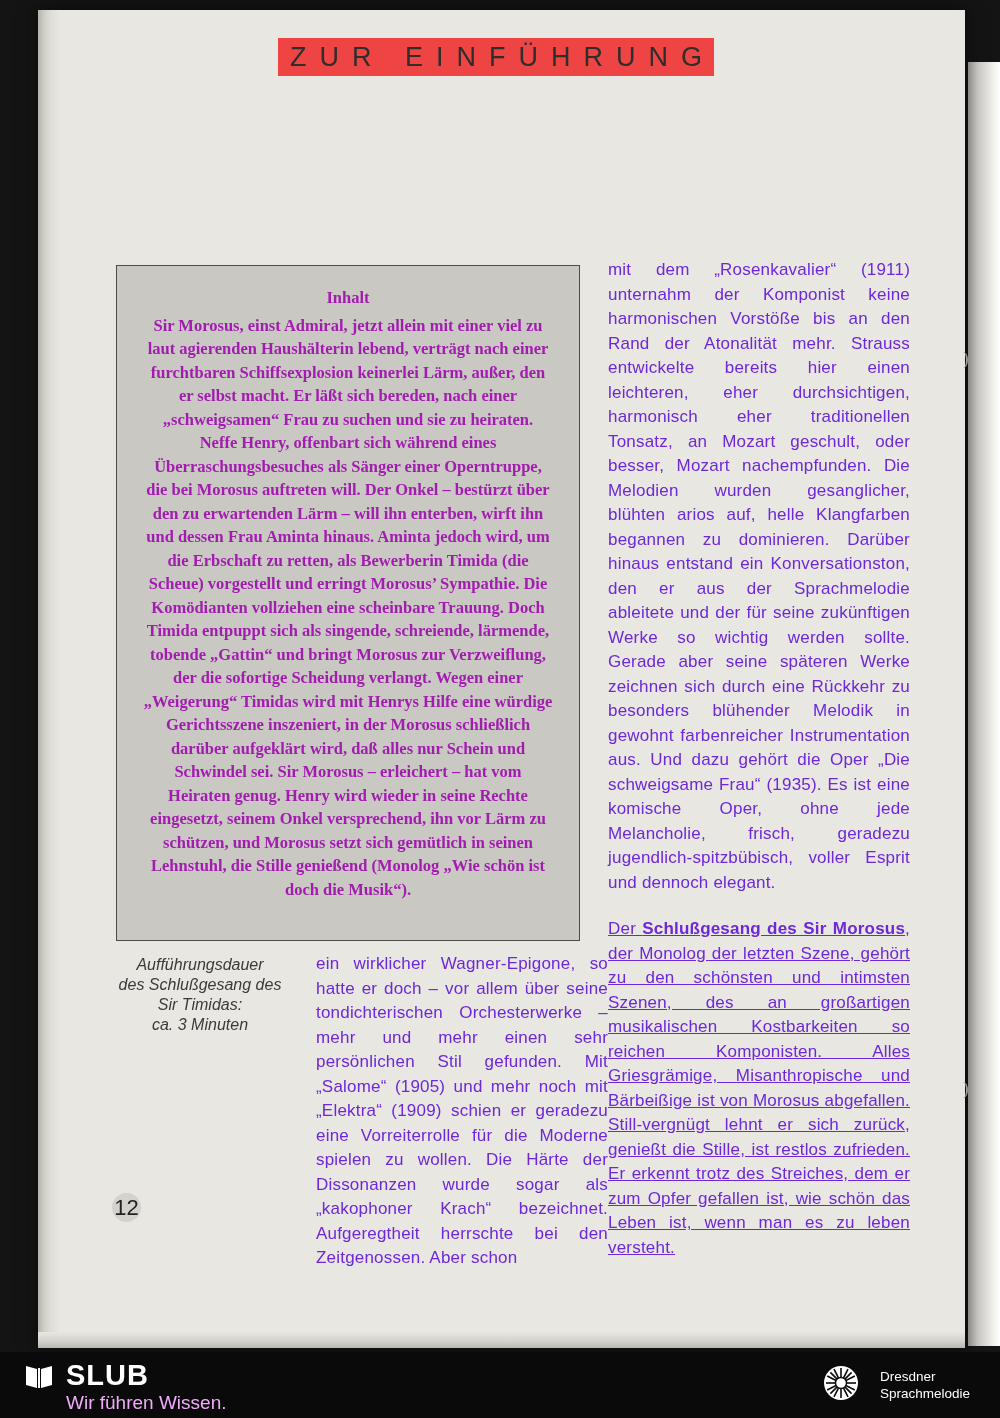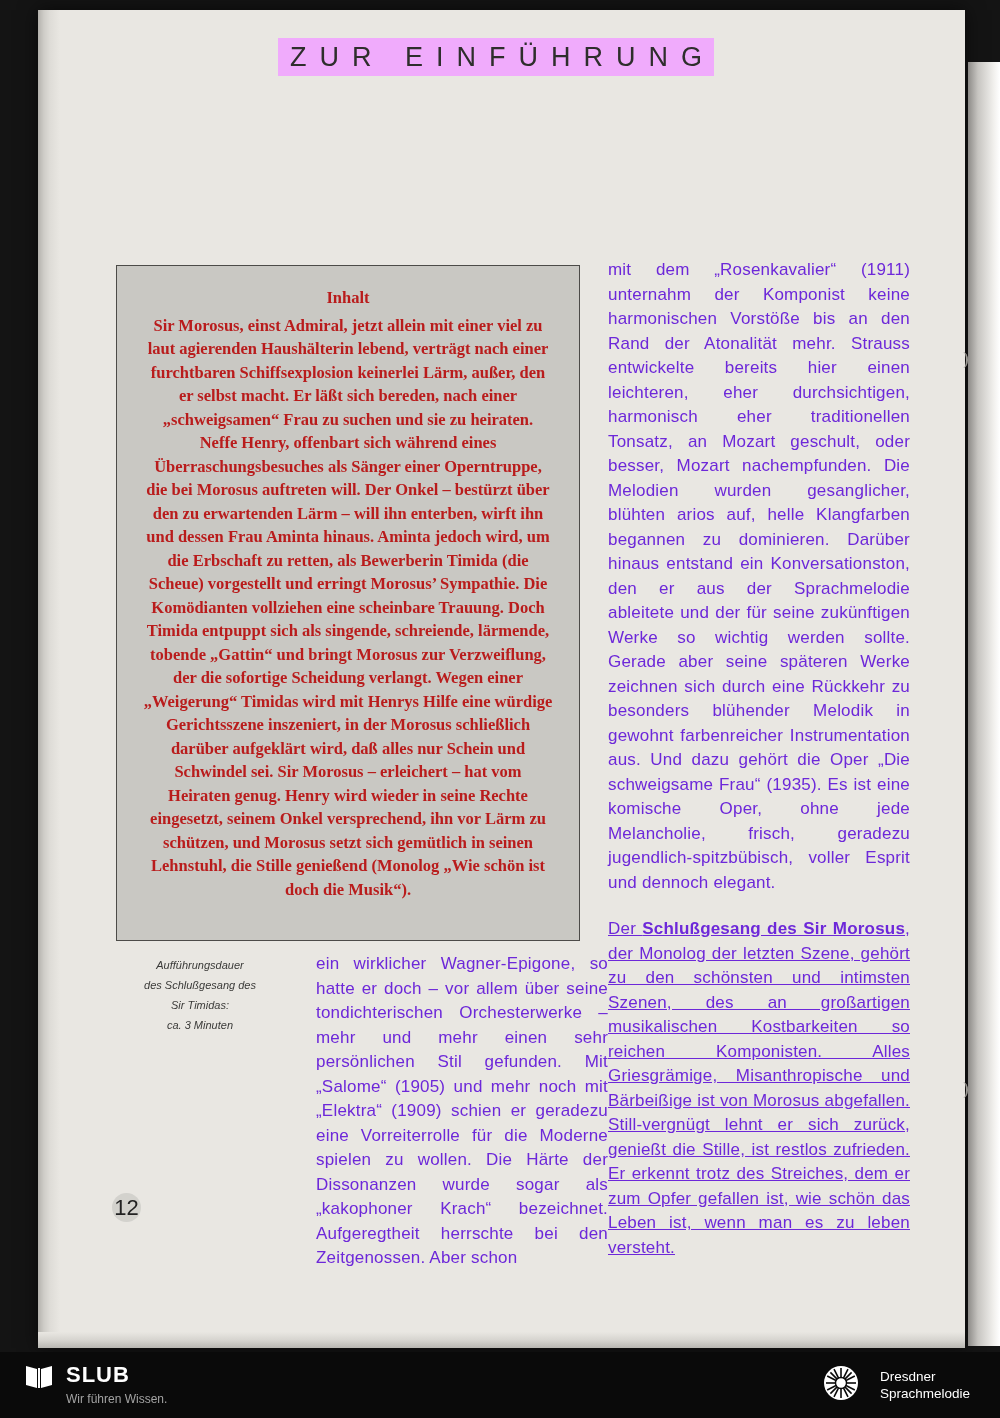--- a/index.html
+++ b/index.html
@@ -28,41 +28,41 @@
     position:absolute;right:0;top:62px;width:32px;height:1284px;
     background:linear-gradient(90deg,#8d8b88 0,#c7c5c1 10px,#f2f1ee 26px,#ffffff 32px);
   }
   .binding-mark{
     position:absolute;width:8px;height:16px;
     border-right:2px solid #9a9893;border-radius:50%;
   }
   
   .header-band{
     position:absolute;left:240px;top:28px;width:436px;height:38px;
-    background:#f0abfc;
+    background:#ef4444;
     display:flex;align-items:center;justify-content:center;
   }
   .header-band span{
     font-size:27px;letter-spacing:13px;color:#2e2e2c;font-weight:500;
     white-space:nowrap;padding-left:13px;
   }
   
   .inhalt-box{
     position:absolute;left:78px;top:255px;width:464px;height:676px;
     background:#c9c8c3;border:1px solid #4c4b48;
     box-sizing:border-box;padding:20px 26px;
     font-family:"Liberation Serif", serif;font-weight:bold;
-    font-size:16.5px;line-height:23.5px;color:#b91c1c;
+    font-size:16.5px;line-height:23.5px;color:#a21caf;
     text-align:center;overflow:hidden;
   }
   .inhalt-box h3{margin:0 0 4px 0;font-size:16.5px;}
   
   .margin-note{
     position:absolute;left:66px;top:945px;width:192px;
-    font-style:italic;font-size:11px;line-height:20px;color:#3a3a38;
+    font-style:italic;font-size:16px;line-height:20px;color:#3a3a38;
     text-align:center;
   }
   
   .col{
     position:absolute;
     font-size:17px;line-height:24.5px;color:#6d28d9;
     text-align:justify;letter-spacing:.2px;
   }
   .col-middle{left:250px;top:942px;width:292px;margin-left:28px;}
   .col-right{left:570px;top:248px;width:302px;}
@@ -77,22 +77,22 @@
   }
   
   .footer{
     position:absolute;left:0;top:1352px;width:1000px;height:66px;
     background:#0a0a0a;color:#fff;
   }
   .footer-left{
     position:absolute;left:22px;top:8px;display:flex;align-items:flex-start;
     cursor:pointer;
   }
-  .slub-wordmark{font-size:22px;font-weight:bold;letter-spacing:1px;line-height:30px;}
-  .slub-tagline{font-size:12px;color:#a3a3a3;margin-top:2px;}
+  .slub-wordmark{font-size:29px;font-weight:bold;letter-spacing:1px;line-height:30px;}
+  .slub-tagline{font-size:19px;color:#f0abfc;margin-top:2px;}
   .footer-right{
     position:absolute;right:30px;top:12px;display:flex;align-items:center;
     cursor:pointer;
   }
   .phil-text{font-size:13.5px;line-height:17px;margin-left:20px;}
   .icon-box{margin-right:10px;}
 </style>
 </head>
 <body>
 

